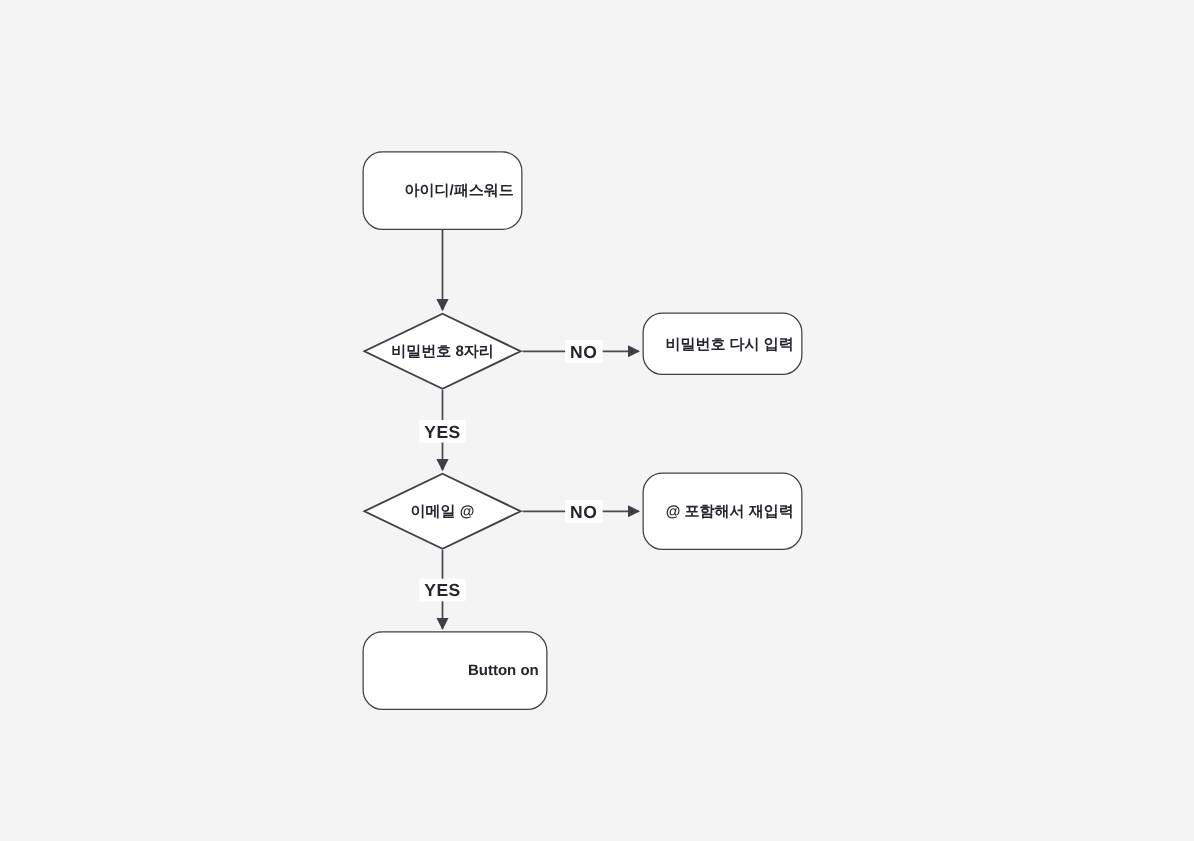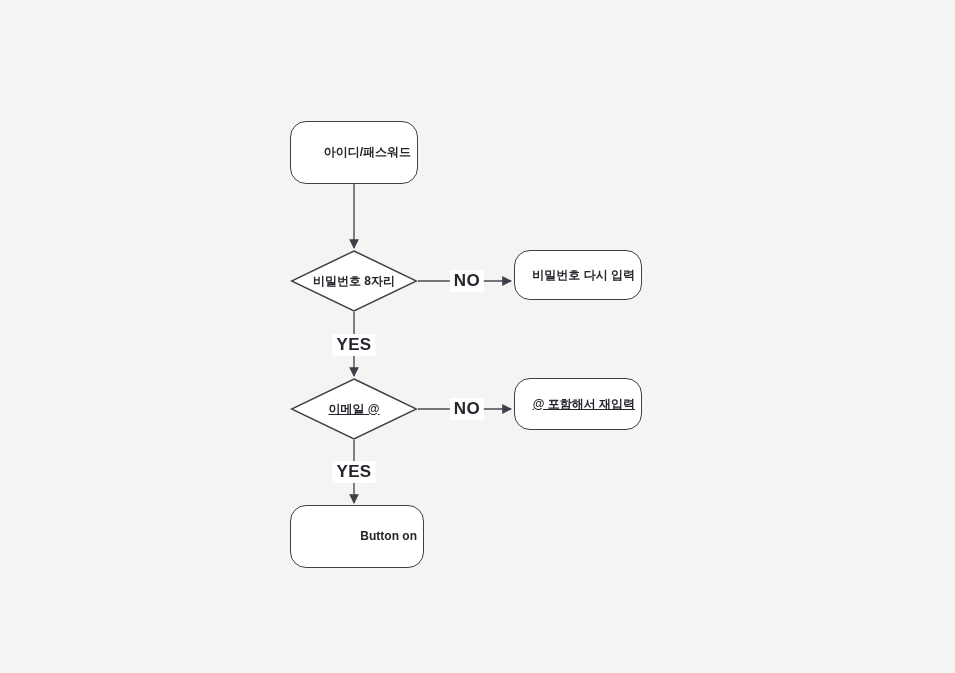--- a/index.html
+++ b/index.html
@@ -63,21 +63,21 @@
     position: relative;
     z-index: 2;
     padding: 0 6px;
     white-space: nowrap;
   }
   .edge-label {
     position: absolute;
     transform: translate(-50%, -50%);
     background: #ffffff;
     color: #25252d;
-    font-size: 17px;
+    font-size: 14px;
     font-weight: 700;
     letter-spacing: 0.4px;
     padding: 1px 4px;
     white-space: nowrap;
     z-index: 3;
   }
 </style>
 </head>
 <body>
 
@@ -104,32 +104,32 @@
     <svg width="128" height="62" viewBox="0 0 128 62">
       <polygon points="64,1 126.5,31 64,61 1.5,31"></polygon>
     </svg>
     <span class="node-label">비밀번호 8자리</span>
   </div>
 
   <div class="node rect" style="left:514px; top:250px; width:128px; height:50px;">
     <span class="node-label">비밀번호 다시 입력</span>
   </div>
 
-  <div class="node diamond" style="left:290px; top:378px; width:128px; height:62px;text-decoration:underline;">
+  <div class="node diamond" style="left:290px; top:378px; width:128px; height:62px;">
     <svg width="128" height="62" viewBox="0 0 128 62">
       <polygon points="64,1 126.5,31 64,61 1.5,31"></polygon>
     </svg>
     <span class="node-label">이메일 @</span>
   </div>
 
-  <div class="node rect" style="left:514px; top:378px; width:128px; height:52px;text-decoration:underline;">
+  <div class="node rect" style="left:514px; top:378px; width:128px; height:62px;">
     <span class="node-label">@ 포함해서 재입력</span>
   </div>
 
-  <div class="node rect" style="left:290px; top:505px; width:134px; height:63px;">
+  <div class="node rect" style="left:290px; top:505px; width:148px; height:63px;">
     <span class="node-label">Button on</span>
   </div>
 
   <span class="edge-label" style="left:467px; top:281px;">NO</span>
   <span class="edge-label" style="left:354px; top:345px;">YES</span>
   <span class="edge-label" style="left:467px; top:409px;">NO</span>
   <span class="edge-label" style="left:354px; top:472px;">YES</span>
 
 </div>
 

